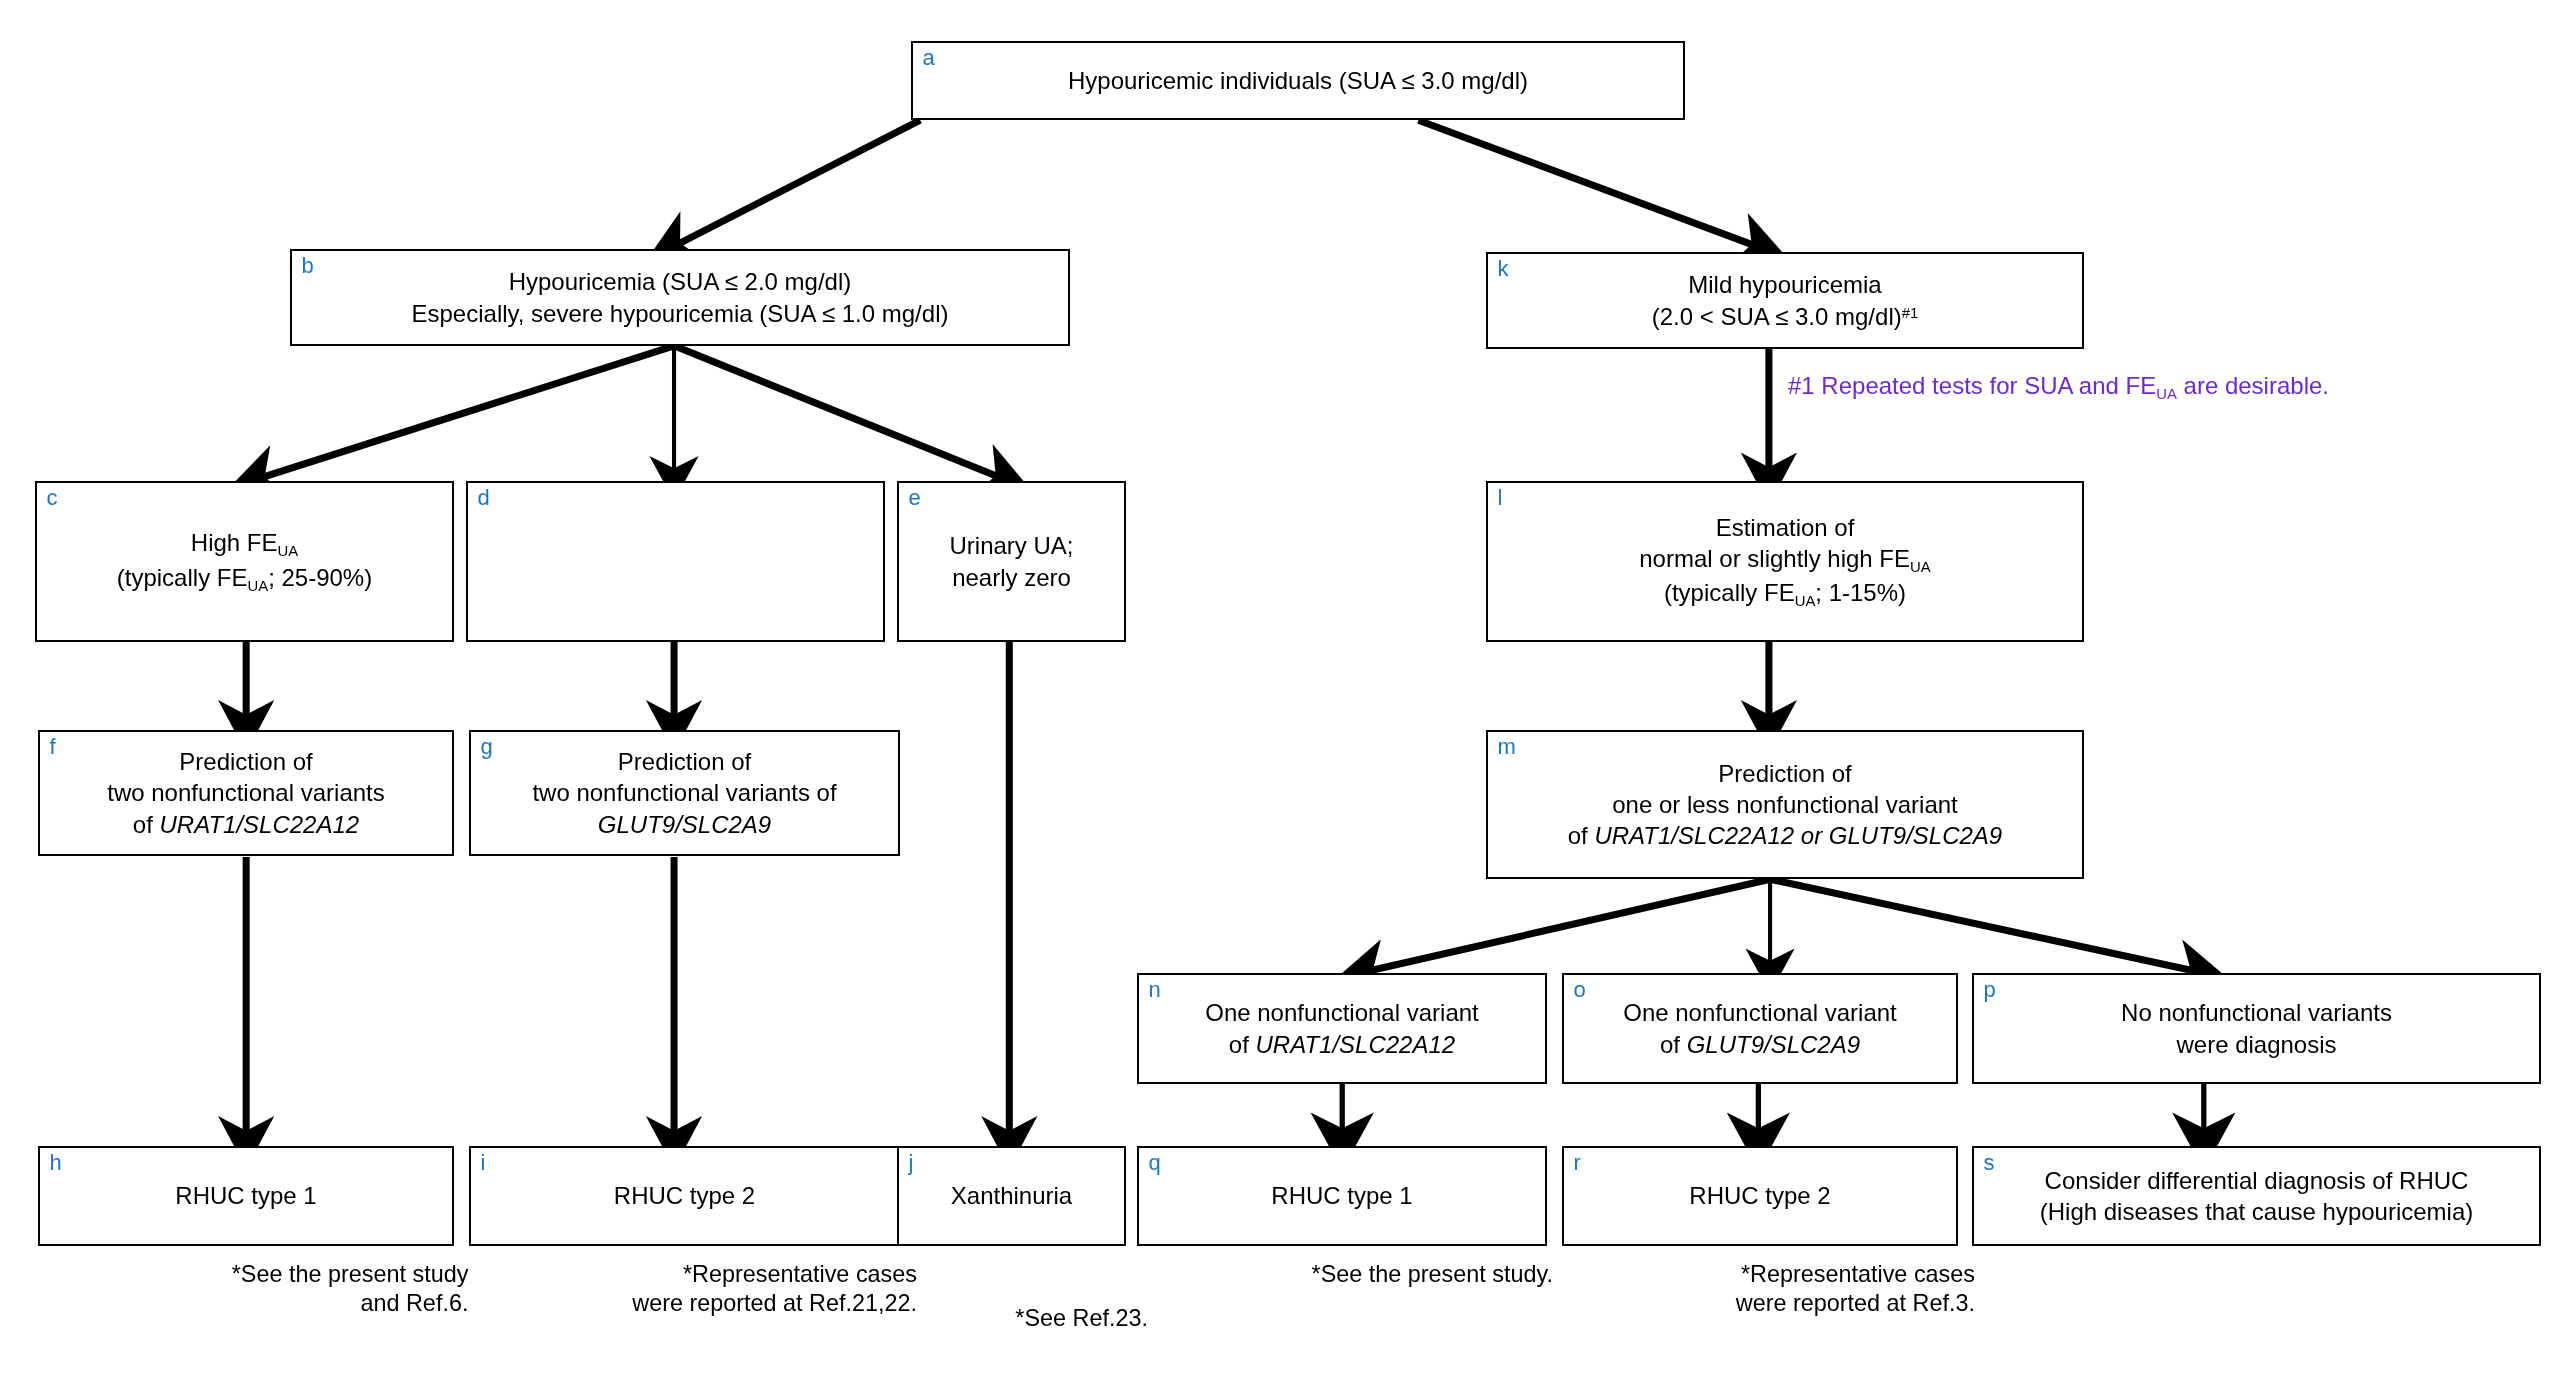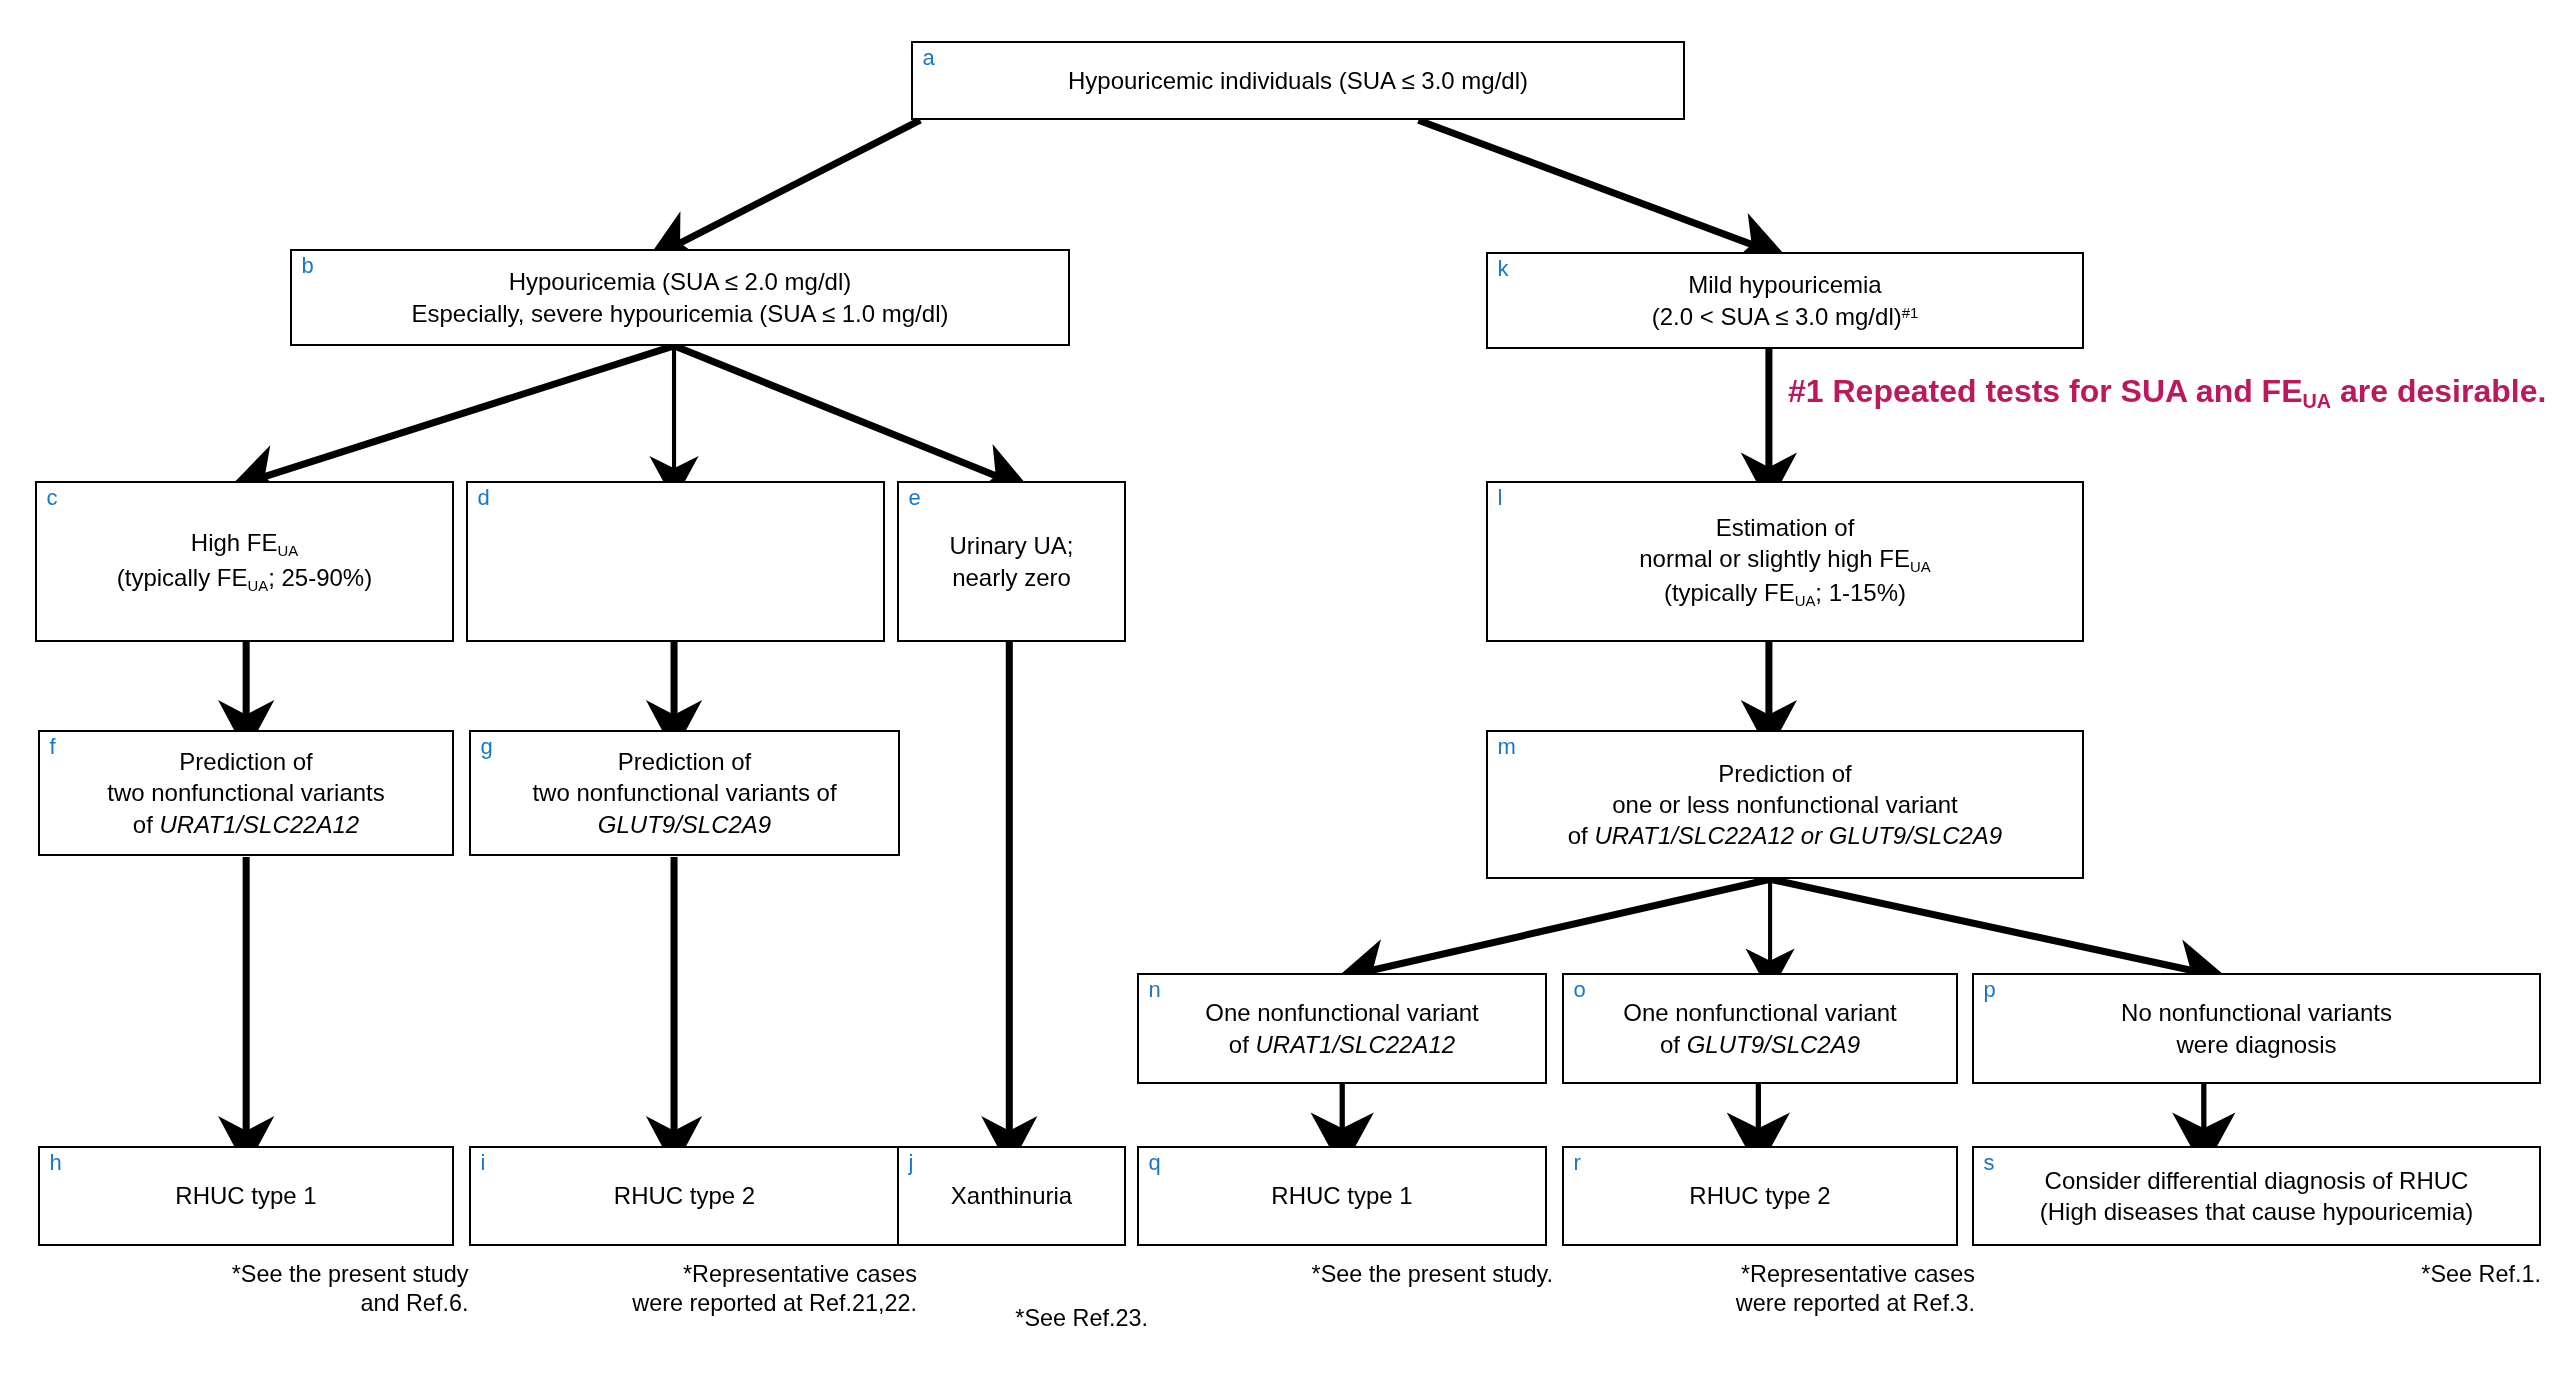--- a/index.html
+++ b/index.html
@@ -51,25 +51,24 @@
   .caption {
     position: absolute;
     font-size: 23.4px;
     line-height: 1.26;
     color: #000000;
     text-align: right;
     white-space: pre-line;
   }
   .side-note {
     position: absolute;
-    font-size: 32px;
+    font-size: 24px;
     line-height: 1.2;
-    color: #be185d;
+    color: #6d28d9;
     white-space: nowrap;
-    font-weight: bold;
   }
   .ital { font-style: italic; }
   .sub { font-size: 0.62em; vertical-align: -0.32em; }
   .sup { font-size: 0.62em; vertical-align: 0.48em; }
 </style>
 </head>
 <body>
 
 <div id="chart-root">
 
@@ -251,18 +250,17 @@
   </div>
 
   <div class="caption" style="left:23.4px; top:1260px; width:445px;">*See the present study
 and Ref.6.</div>
   <div class="caption" style="left:454px; top:1260px; width:463px;">*Representative cases
 were reported at Ref.21,22.</div>
   <div class="caption" style="left:873px; top:1260px; width:275px;margin-top:44px;">*See Ref.23.</div>
   <div class="caption" style="left:1131px; top:1260px; width:422px;">*See the present study.</div>
   <div class="caption" style="left:1547px; top:1260px; width:428px;">*Representative cases
 were reported at Ref.3.</div>
-  <div class="caption" style="left:1972px; top:1260px; width:569px;">*See Ref.1.</div>
 
   <div class="side-note" style="left:1788px; top:372px;"><span>#1 Repeated tests for SUA and FE</span><span class="sub">UA</span><span> are desirable.</span></div>
 
 </div>
 
 
 </body></html>

